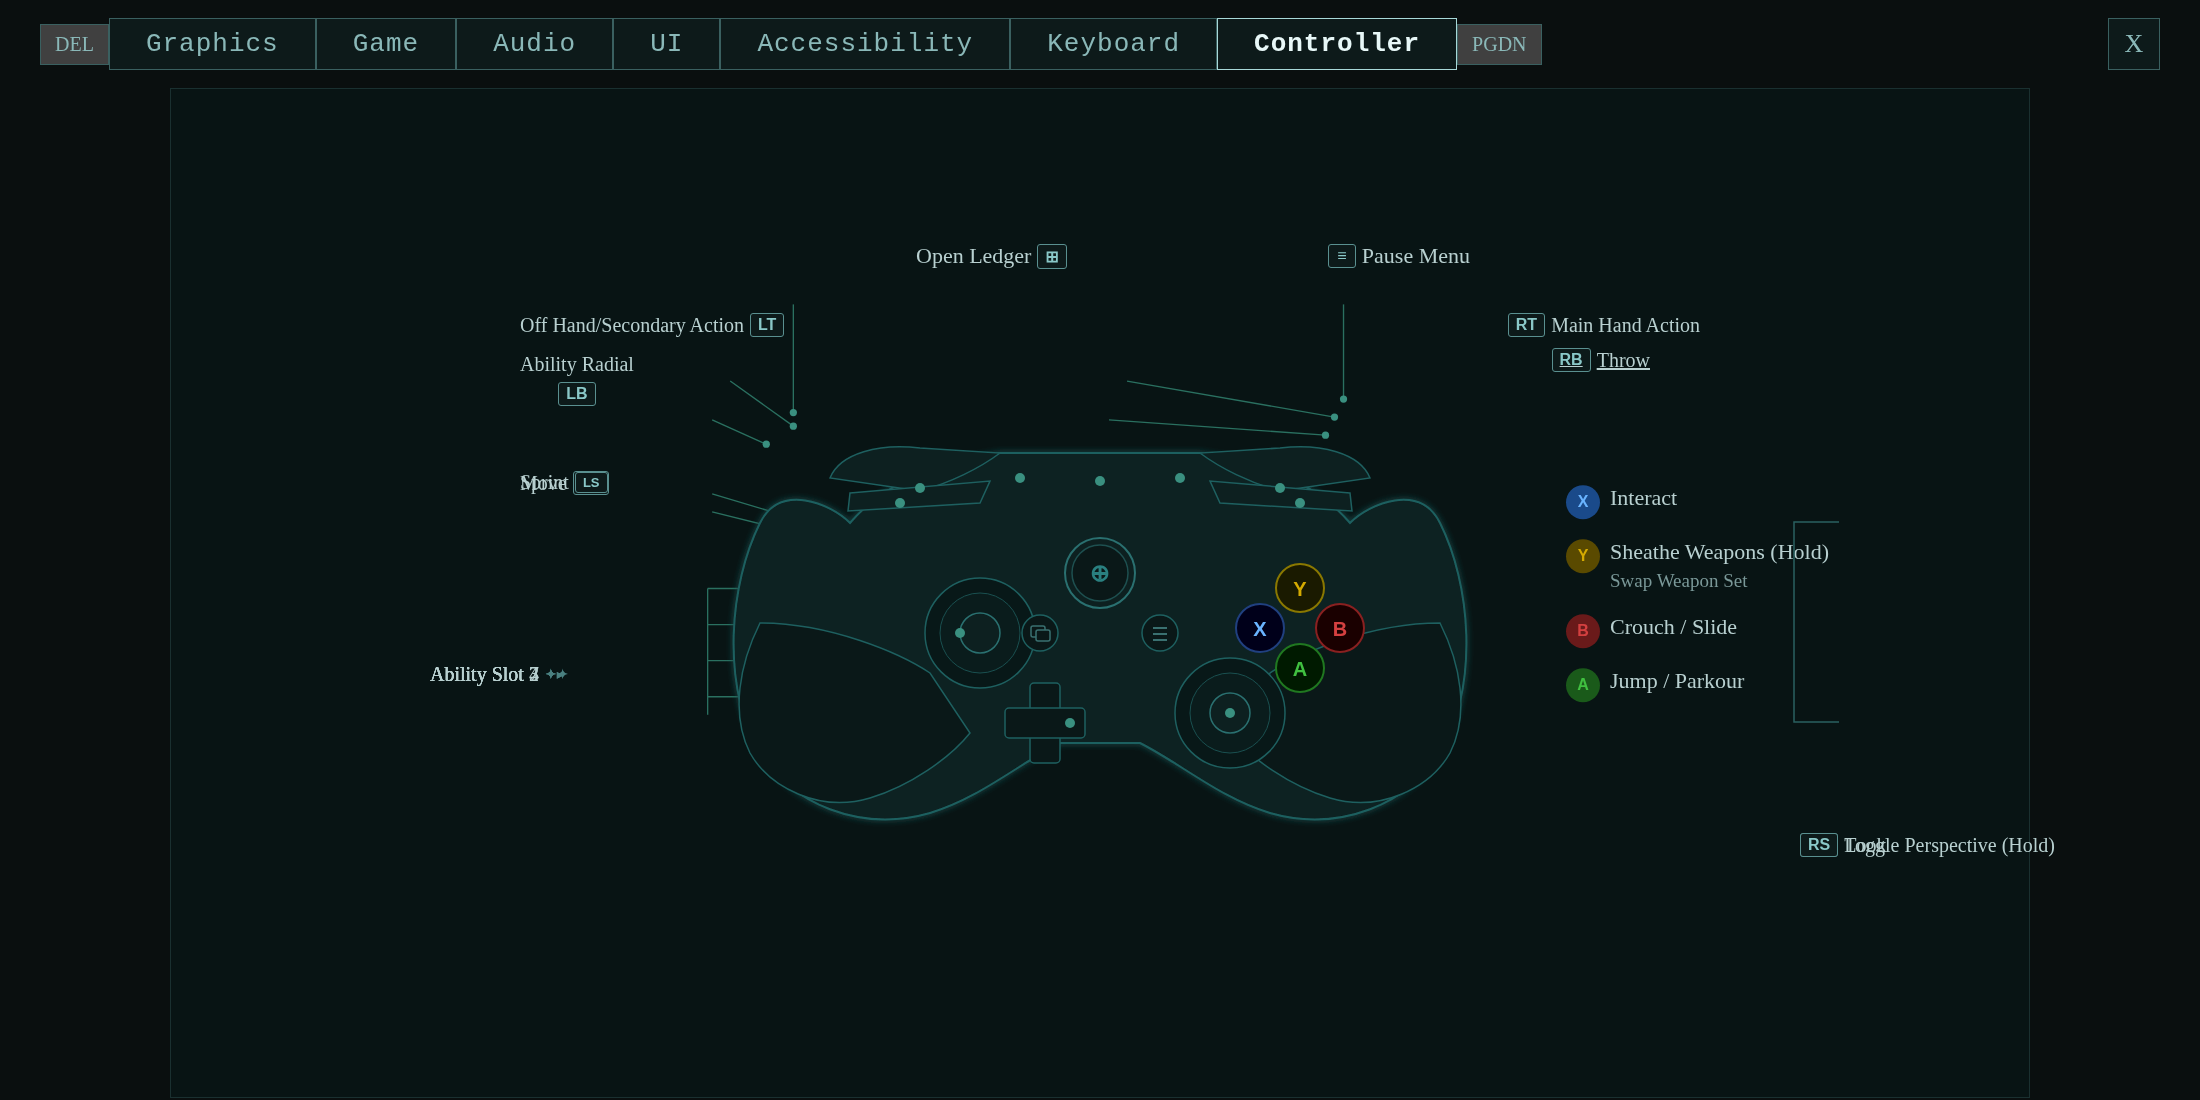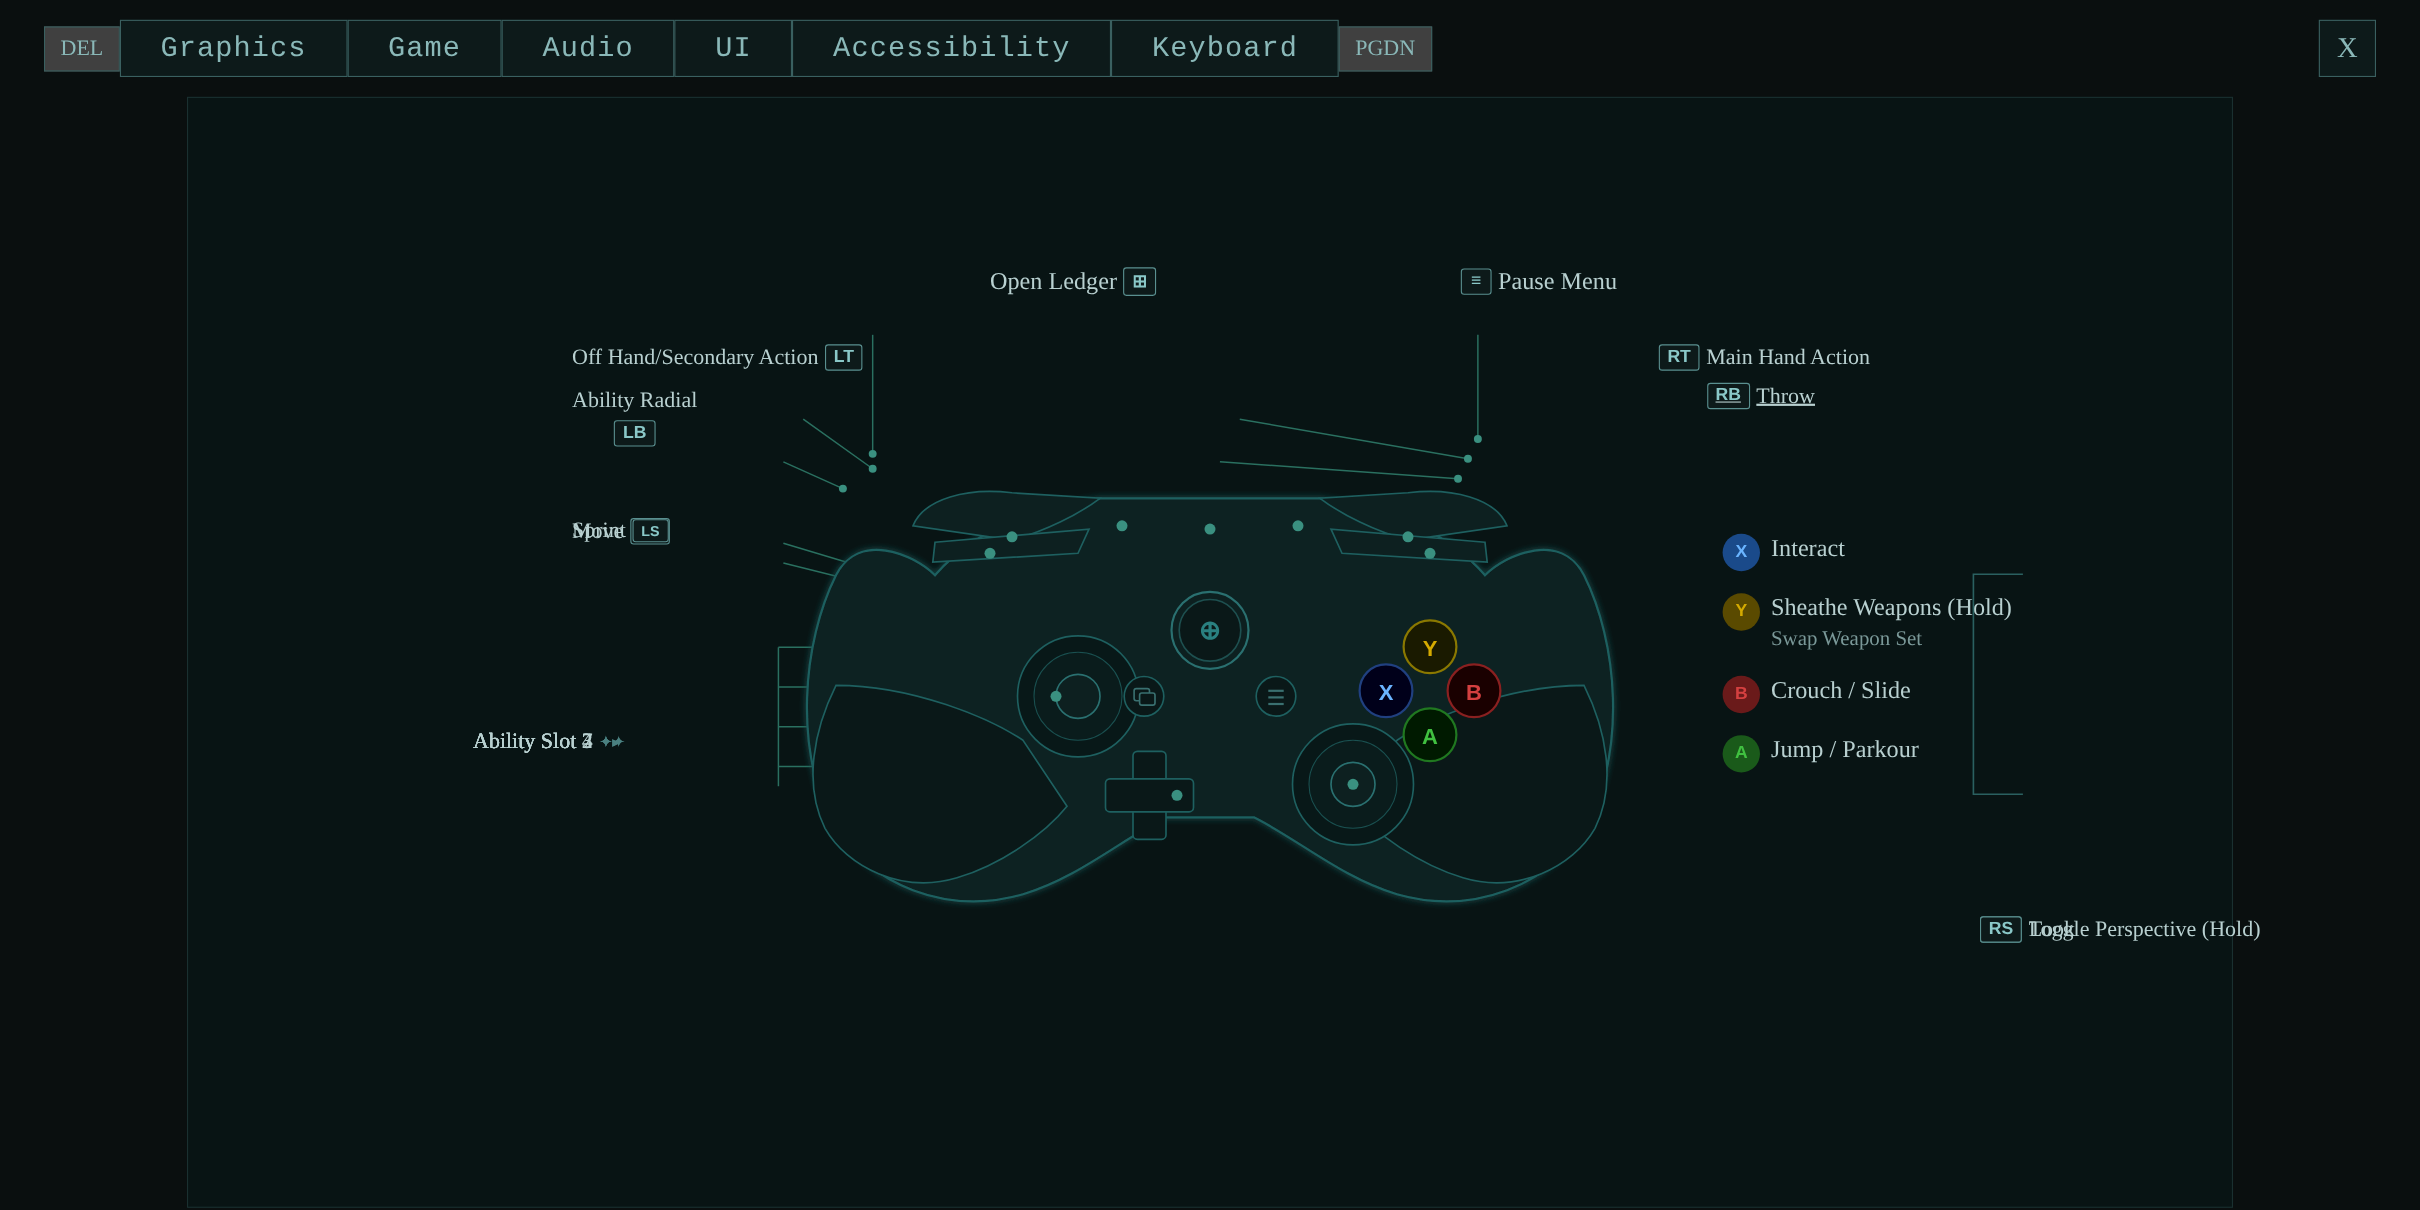--- a/index.html
+++ b/index.html
@@ -162,20 +162,21 @@
 <body>
 
 <div class="nav-bar">
   <span class="nav-key">DEL</span>
   <button class="nav-btn">Graphics</button>
   <button class="nav-btn">Game</button>
   <button class="nav-btn">Audio</button>
   <button class="nav-btn">UI</button>
   <button class="nav-btn">Accessibility</button>
   <button class="nav-btn">Keyboard</button>
+  <button class="nav-btn active">Controller</button>
   <span class="nav-key">PGDN</span>
   <div class="nav-close">X</div>
 </div>
 
 <div class="main-content">
   <div class="controller-container">
 
     <svg class="lines-overlay" viewBox="0 0 2060 1010" preserveAspectRatio="xMidYMid meet">
 
       <line class="connector-line" x1="690" y1="185" x2="690" y2="305"></line>
@@ -285,21 +286,21 @@
         <circle cx="200" cy="180" r="5" fill="#3a9080"></circle>
         <circle cx="600" cy="180" r="5" fill="#3a9080"></circle>
         <circle cx="260" cy="310" r="5" fill="#3a9080"></circle>
         <circle cx="370" cy="400" r="5" fill="#3a9080"></circle>
         <circle cx="530" cy="390" r="5" fill="#3a9080"></circle>
       </svg>
 
       
 
       
-      <div class="label" style="position:absolute; top:-80px; left:200px;">
+      <div class="label" style="position:absolute; top:-80px; left:216px;">
         <span>Open Ledger</span>
         <span class="badge">⊞</span>
       </div>
 
       
       <div class="label" style="position:absolute; top:-80px; right:30px;">
         <span class="badge">≡</span>
         <span>Pause Menu</span>
       </div>
 

